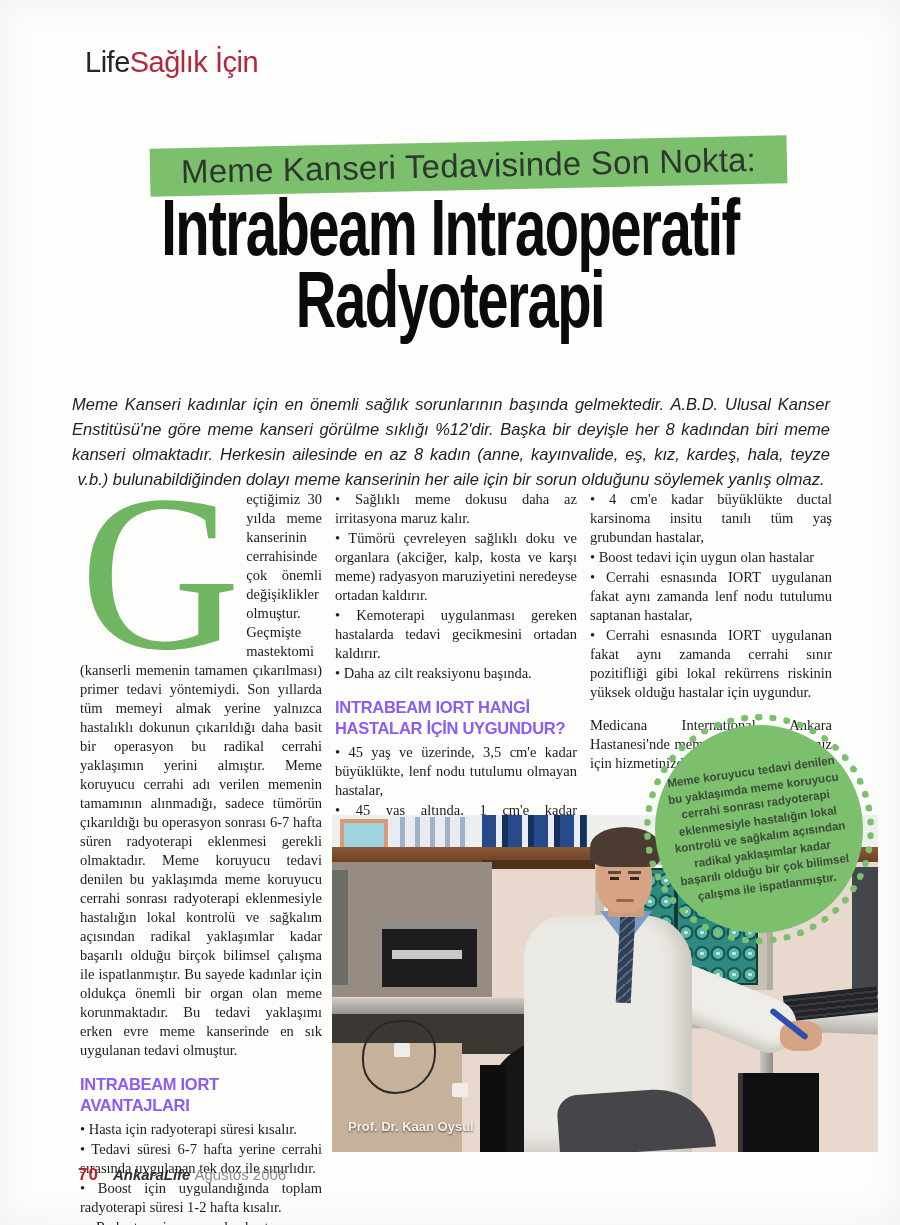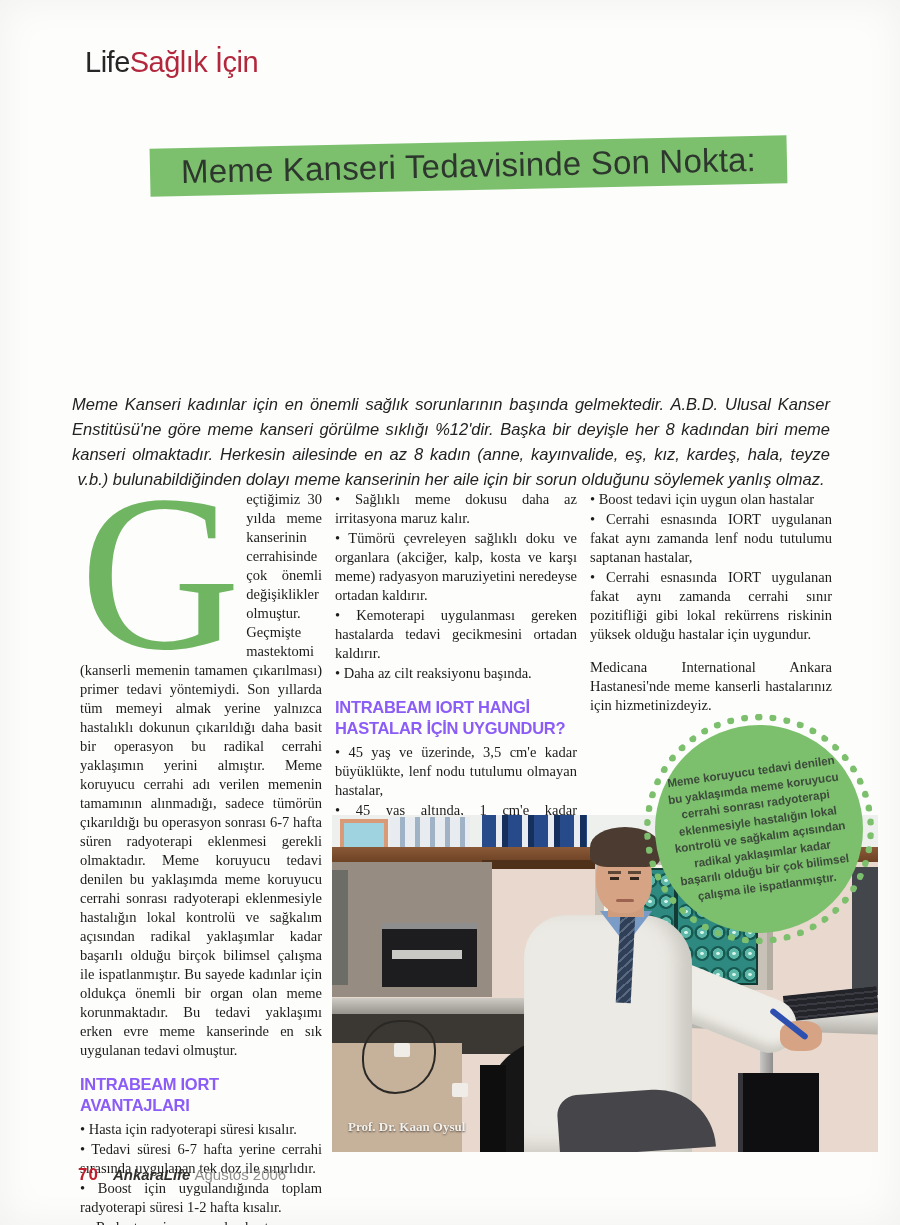--- a/index.html
+++ b/index.html
@@ -73,21 +73,21 @@
   .ph-face{left:264px;top:28px;width:56px;height:70px;background:#d6a384;border-radius:46% 46% 42% 42%;}
   .ph-hair{left:258px;top:12px;width:70px;height:40px;background:#4b3b30;border-radius:50% 50% 20% 25%;}
   .ph-brow{left:276px;top:56px;width:13px;height:3px;background:#5c4636;}
   .ph-brow2{left:296px;top:56px;width:13px;height:3px;background:#5c4636;}
   .ph-eye{left:278px;top:62px;width:9px;height:3px;background:#33261d;}
   .ph-eye2{left:298px;top:62px;width:9px;height:3px;background:#33261d;}
   .ph-mouth{left:284px;top:84px;width:18px;height:3px;background:#9c6350;border-radius:2px;}
   .ph-hand{left:448px;top:206px;width:42px;height:30px;background:#d6a384;border-radius:40%;}
   .ph-pen{left:434px;top:206px;width:46px;height:6px;background:#2d4fb0;border-radius:3px;transform:rotate(38deg);}
   .ph-trousers{left:226px;top:276px;width:156px;height:61px;background:#46454a;border-radius:20px 60px 0 0;transform:rotate(-4deg);}
-  .ph-caption{left:16px;top:304px;font-family:Liberation Serif, serif;font-weight:700;font-size:13px;
+  .ph-caption{left:16px;top:304px;font-family:Liberation Sans, sans-serif;font-weight:700;font-size:13px;
               color:#f3f1ec;text-shadow:0 1px 2px rgba(0,0,0,0.6);}
   
   .badge-outer{position:absolute;left:644px;top:714px;width:216px;height:216px;border:7px dotted #7cc06d;
                border-radius:50%;z-index:5;}
   .badge-inner{position:absolute;left:4px;top:4px;width:208px;height:208px;border-radius:50%;background:#7cc06d;
                display:flex;align-items:center;justify-content:center;}
   .badge-text{transform:rotate(-8deg);font-family:"Liberation Sans",sans-serif;font-weight:700;font-size:11.6px;
               line-height:16.5px;color:#3d4a3c;text-align:center;padding:0 14px;}
   
   .footer{position:absolute;left:78px;top:1165px;font-family:"Liberation Sans",sans-serif;font-size:15px;}
@@ -101,20 +101,24 @@
 <div class="page">
 
   <div class="masthead">
     <span class="life">Life</span><span class="section">Sağlık İçin</span>
   </div>
 
   <div class="kicker">
     <span>Meme Kanseri Tedavisinde Son Nokta:</span>
   </div>
 
+  <div class="title">
+    <span class="tline">Intrabeam Intraoperatif</span>
+    <span class="tline">Radyoterapi</span>
+  </div>
 
   <div class="intro">Meme Kanseri kadınlar için en önemli sağlık sorunlarının başında gelmektedir. A.B.D. Ulusal Kanser Enstitüsü'ne göre meme kanseri görülme sıklığı %12'dir. Başka bir deyişle her 8 kadından biri meme kanseri olmaktadır. Herkesin ailesinde en az 8 kadın (anne, kayınvalide, eş, kız, kardeş, hala, teyze v.b.) bulunabildiğinden dolayı meme kanserinin her aile için bir sorun olduğunu söylemek yanlış olmaz.</div>
 
   <div class="cols">
     <div class="col">
       <p>
         <span class="dropcap">G</span><span>eçtiğimiz 30 yılda meme kanserinin cerrahisinde çok önemli değişiklikler olmuştur. Geçmişte mastektomi (kanserli memenin tamamen çıkarılması) primer tedavi yöntemiydi. Son yıllarda tüm memeyi almak yerine yalnızca hastalıklı dokunun çıkarıldığı daha basit bir operasyon bu radikal cerrahi yaklaşımın yerini almıştır. Meme koruyucu cerrahi adı verilen memenin tamamının alınmadığı, sadece tümörün çıkarıldığı bu operasyon sonrası 6-7 hafta süren radyoterapi eklenmesi gerekli olmaktadır. Meme koruyucu tedavi denilen bu yaklaşımda meme koruyucu cerrahi sonrası radyoterapi eklenmesiyle hastalığın lokal kontrolü ve sağkalım açısından radikal yaklaşımlar kadar başarılı olduğu birçok bilimsel çalışma ile ispatlanmıştır. Bu sayede kadınlar için oldukça önemli bir organ olan meme korunmaktadır. Bu tedavi yaklaşımı erken evre meme kanserinde en sık uygulanan tedavi olmuştur.</span>
       </p>
       <div class="greenhead">INTRABEAM IORT AVANTAJLARI</div>
       <p>• Hasta için radyoterapi süresi kısalır.</p>
@@ -128,20 +132,21 @@
       <p>• Sağlıklı meme dokusu daha az irritasyona maruz kalır.</p>
       <p>• Tümörü çevreleyen sağlıklı doku ve organlara (akciğer, kalp, kosta ve karşı meme) radyasyon maruziyetini neredeyse ortadan kaldırır.</p>
       <p>• Kemoterapi uygulanması gereken hastalarda tedavi gecikmesini ortadan kaldırır.</p>
       <p>• Daha az cilt reaksiyonu başında.</p>
       <div class="greenhead">INTRABEAM IORT HANGİ HASTALAR İÇİN UYGUNDUR?</div>
       <p>• 45 yaş ve üzerinde, 3,5 cm'e kadar büyüklükte, lenf nodu tutulumu olmayan hastalar,</p>
       <p>• 45 yaş altında, 1 cm'e kadar büyüklükte, lenf nodu tutulumu olmayan hastalar,</p>
     </div>
 
     <div class="col">
+      <p>• 4 cm'e kadar büyüklükte ductal karsinoma insitu tanılı tüm yaş grubundan hastalar,</p>
       <p>• Boost tedavi için uygun olan hastalar</p>
       <p>• Cerrahi esnasında IORT uygulanan fakat aynı zamanda lenf nodu tutulumu saptanan hastalar,</p>
       <p>• Cerrahi esnasında IORT uygulanan fakat aynı zamanda cerrahi sınır pozitifliği gibi lokal rekürrens riskinin yüksek olduğu hastalar için uygundur.</p>
       <p class="closing">Medicana International Ankara Hastanesi'nde meme kanserli hastalarınız için hizmetinizdeyiz.</p>
     </div>
   </div>
 
   <div class="photo">
     <div class="ph ph-shelfband"></div>
     <div class="ph ph-frame"></div>

